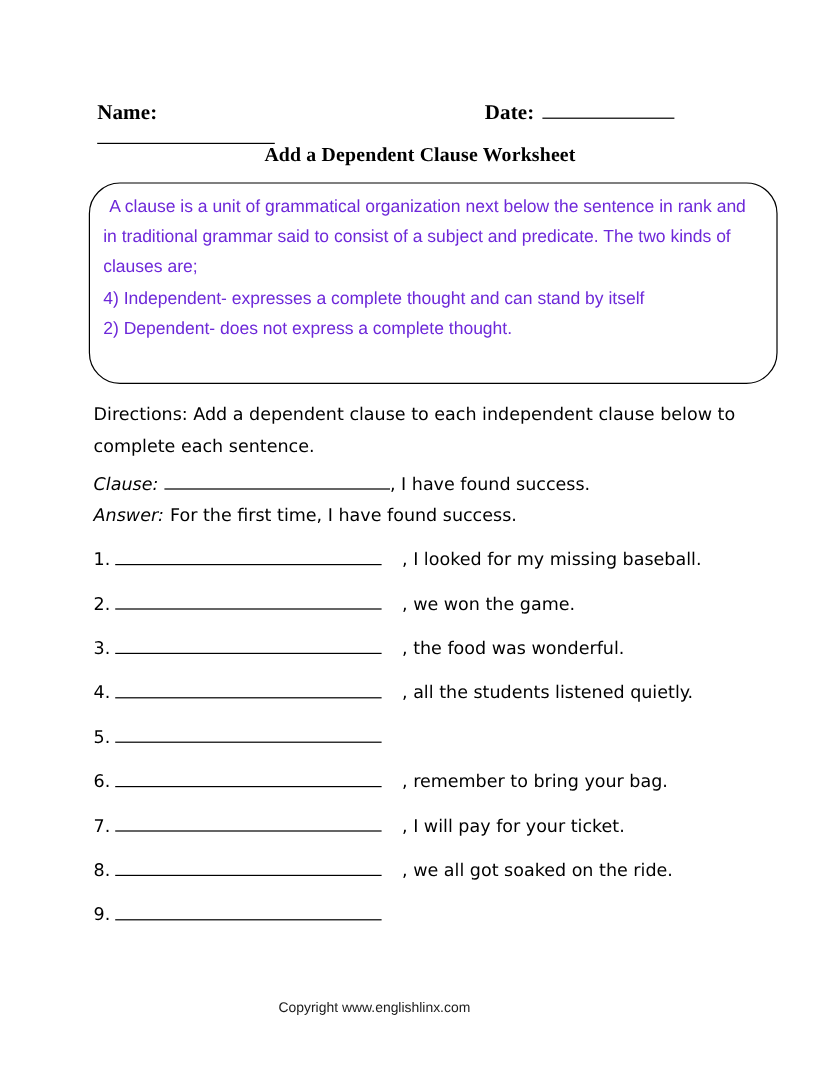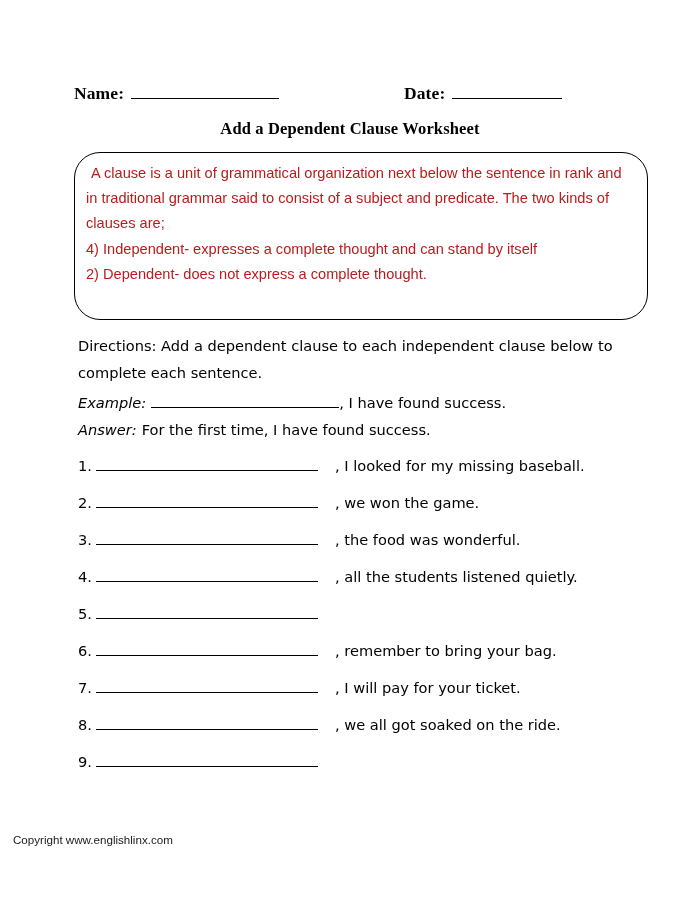--- a/index.html
+++ b/index.html
@@ -30,21 +30,21 @@
     top: 83px;
     width: 552px;
     height: 26px;
   }
   .field {
     position: absolute;
     display: flex;
     align-items: baseline;
     white-space: nowrap;
   }
-  .field-name { left: 0px; top: 0px; }
+  .field-name { left: 0px; top: 0px; flex-direction: column; }
   .field-date { left: 330px; top: 0px; }
   .field-label {
     font-family: "Liberation Serif", serif;
     font-weight: bold;
     font-size: 17.5px;
     letter-spacing: 0.1px;
   }
   .field-blank {
     display: inline-block;
     border-bottom: 1.6px solid #000;
@@ -79,21 +79,21 @@
     box-sizing: border-box;
   }
   .definition-text {
     position: absolute;
     left: 11px;
     top: 8px;
     width: 548px;
     font-family: "Liberation Sans", sans-serif;
     font-size: 14.6px;
     line-height: 25.2px;
-    color: #b91c1c;
+    color: #6d28d9;
   }
   .definition-text p {
     margin: 0;
   }
   .def-lead { text-indent: 5px; }
 
   
   .directions {
     position: absolute;
     left: 78px;
@@ -162,25 +162,24 @@
   .item-text {
     margin-left: 17px;
   }
 
   
   .footer {
     position: absolute;
     left: 0;
     top: 833px;
     width: 624px;
-    text-align: left;
+    text-align: center;
     font-family: "Liberation Sans", sans-serif;
     font-size: 11.6px;
     color: #1a1a1a;
-    margin-left: 13px;
   }
 </style>
 </head>
 <body>
 
 <div class="page">
 
   <div class="header-row">
     <div class="field field-name">
       <span class="field-label">Name:</span>
@@ -198,21 +197,21 @@
     <div class="definition-text">
       <p class="def-lead">A clause is a unit of grammatical organization next below the sentence in rank and in traditional grammar said to consist of a subject and predicate. The two kinds of clauses are;</p>
       <p>4) Independent- expresses a complete thought and can stand by itself</p>
       <p>2) Dependent- does not express a complete thought.</p>
     </div>
   </div>
 
   <div class="directions">Directions: Add a dependent clause to each independent clause below to complete each sentence.</div>
 
   <div class="example-line">
-    <span class="italic-label">Example:</span>
+    <span class="italic-label">Clause:</span>
     <span class="example-blank"></span>
     <span>, I have found success.</span>
   </div>
 
   <div class="answer-line">
     <span class="italic-label">Answer:</span>
     <span>For the first time, I have found success.</span>
   </div>
 
   <div class="items">

